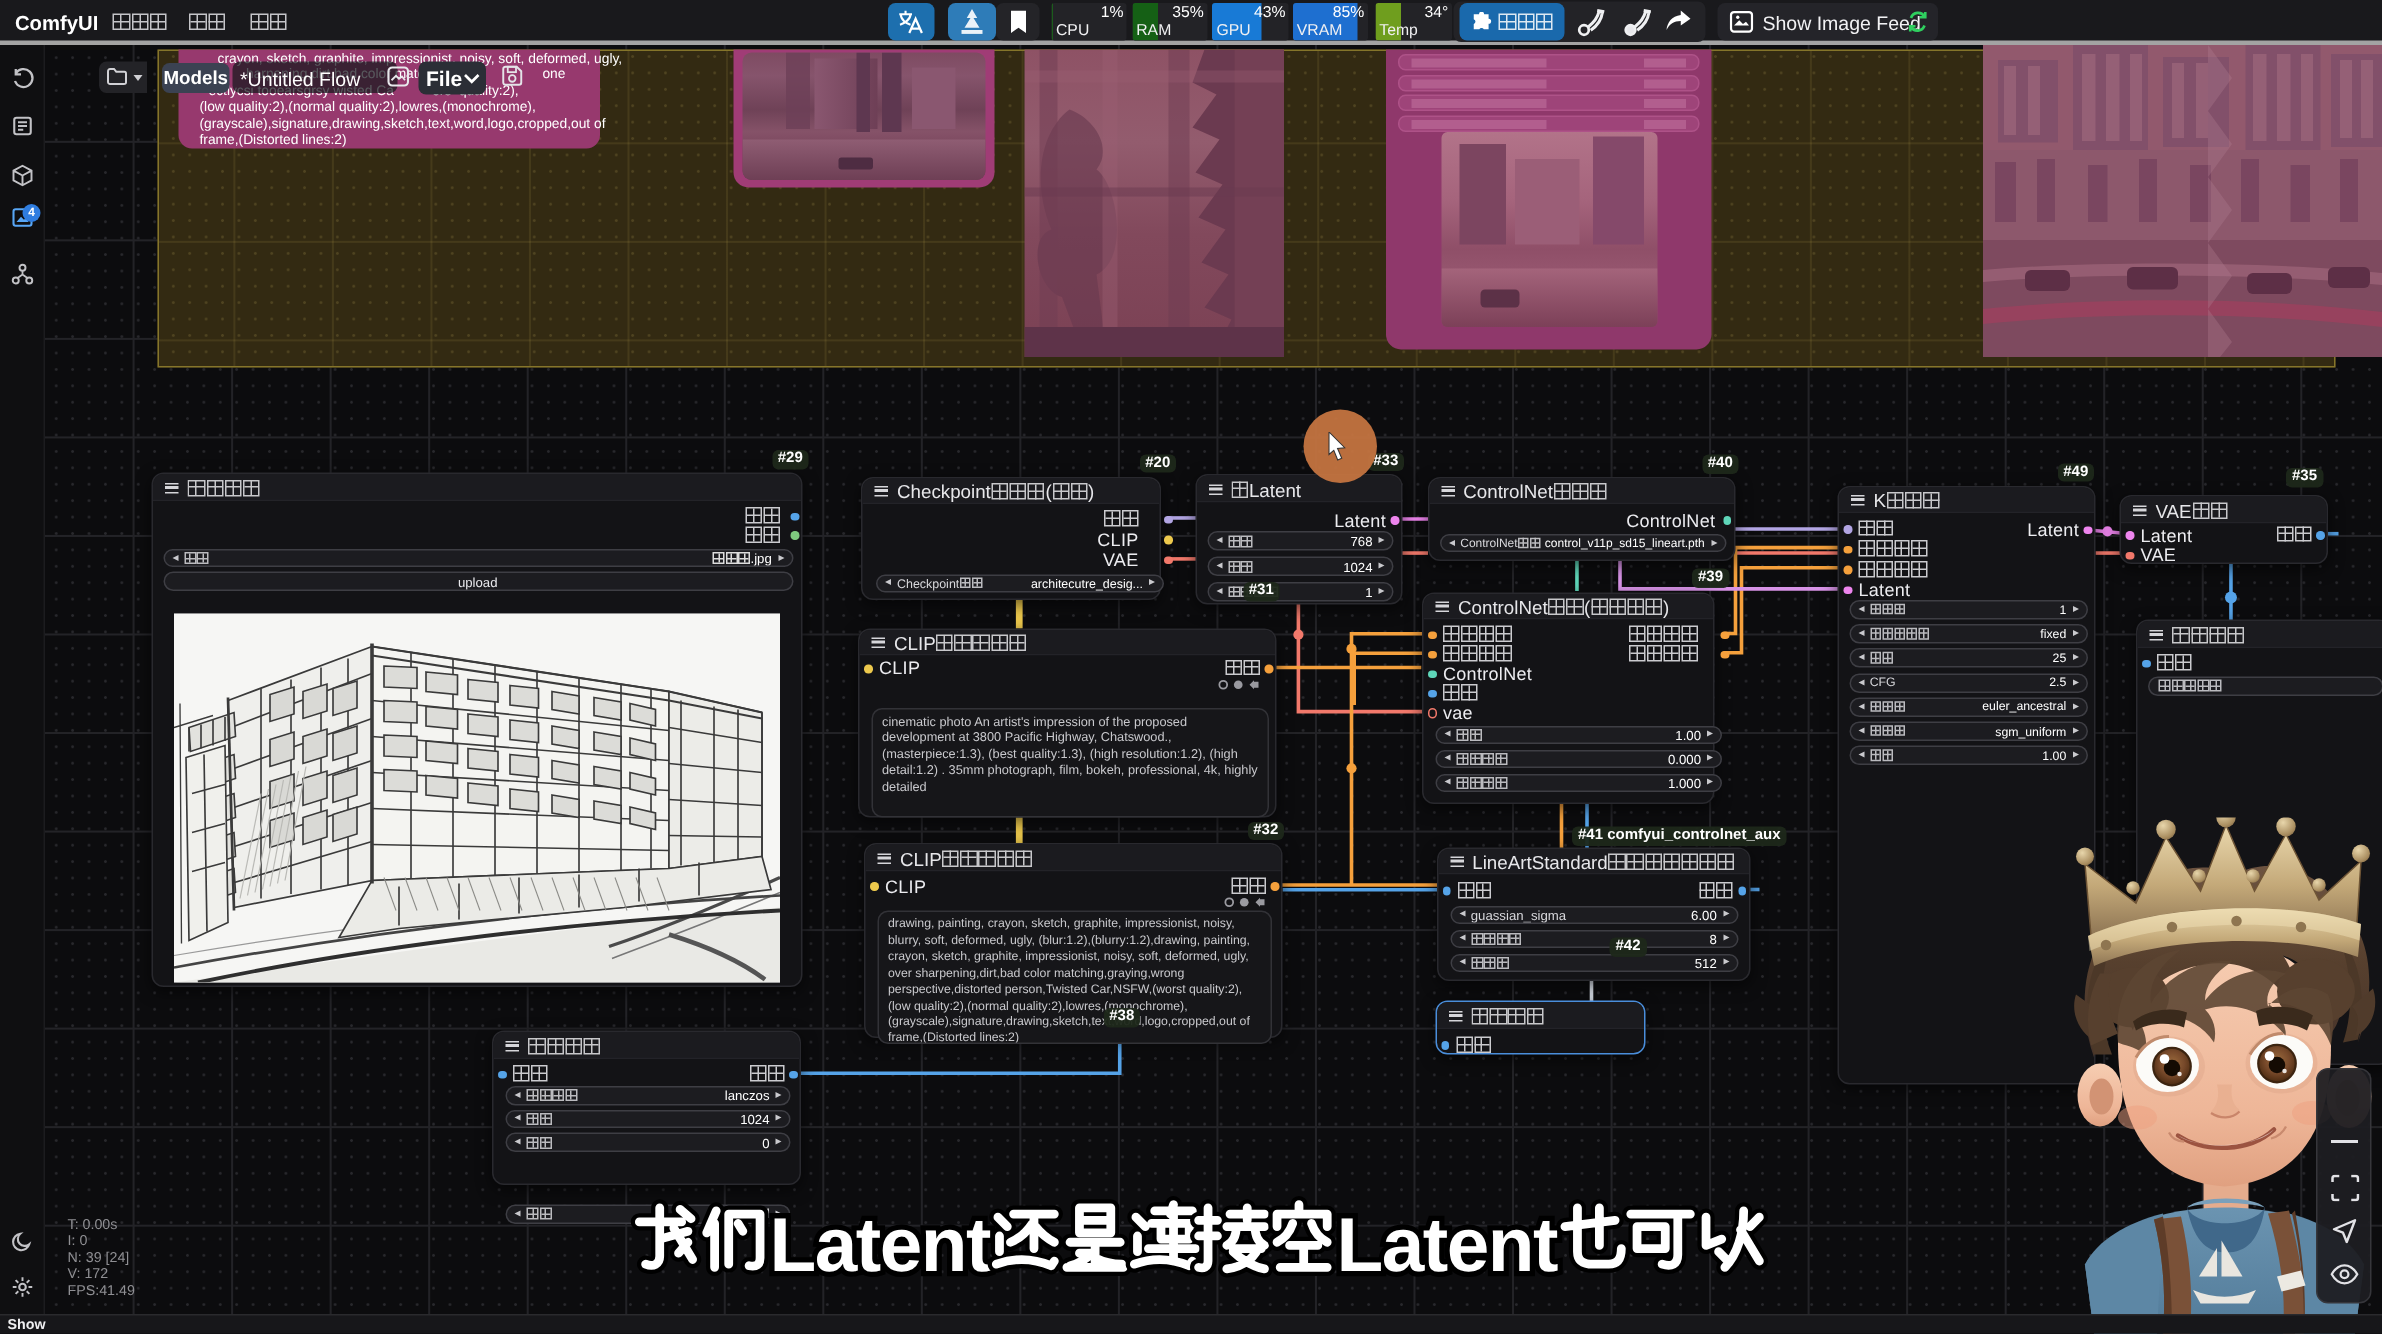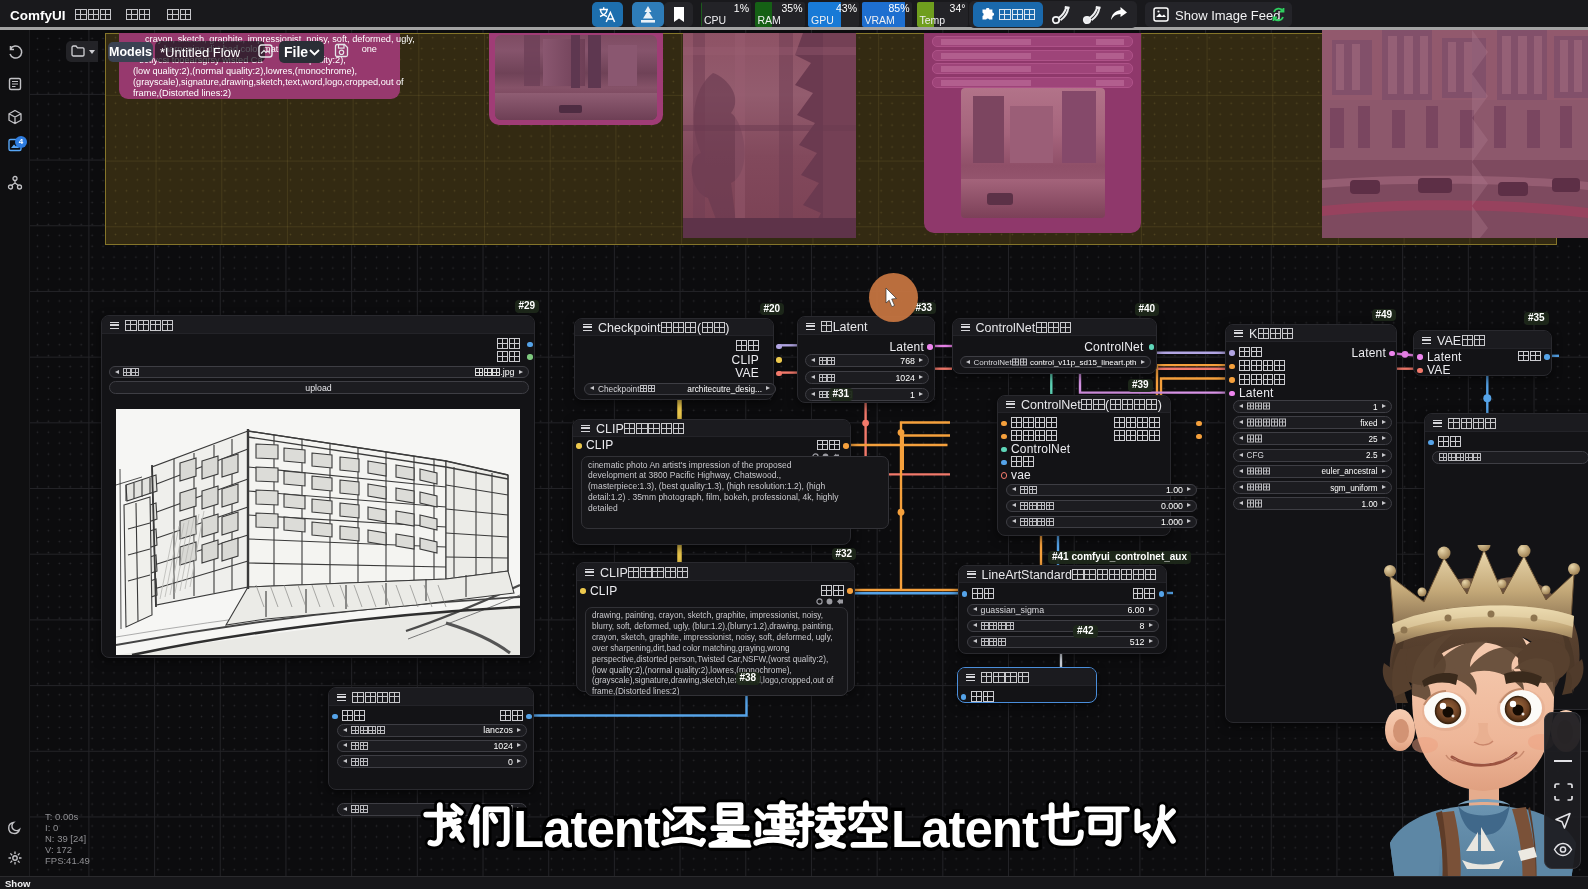--- a/index.html
+++ b/index.html
@@ -362,21 +362,21 @@
     <div class="port" style="left:3.25px;top:23.55000000000001px;background:#edc94d"></div>
     <div class="plabel" style="left:13px;top:19.8px">CLIP</div>
     <div class="port" style="left:270.25px;top:23.55000000000001px;background:#f5a03c"></div>
     <div class="plabel" style="right:10px;top:19.8px;text-align:right"><i class="z"></i><i class="z"></i></div>
     <svg class="abs" style="right:10px;top:33px" width="28" height="7" viewBox="0 0 28 7">
       <circle cx="3.5" cy="3.5" r="2.6" stroke="#9a9aa0" fill="none" stroke-width="1.2"></circle>
       <circle cx="13.5" cy="3.5" r="2.9" fill="#9a9aa0"></circle>
       <path d="M21 3.5 l3-3 v6 z" fill="#9a9aa0"></path>
       <rect x="24" y="1.5" width="3" height="4" fill="#9a9aa0"></rect>
     </svg>
-    <div class="txtw" style="left:8px;top:36px;width:308px;height:73px">cinematic photo An artist's impression of the proposed<br>development at 3800 Pacific Highway, Chatswood.,<br>(masterpiece:1.3), (best quality:1.3), (high resolution:1.2), (high<br>detail:1.2) . 35mm photograph, film, bokeh, professional, 4k, highly<br>detailed</div>
+    <div class="txtw" style="left:8px;top:52px;width:265px;height:73px">cinematic photo An artist's impression of the proposed<br>development at 3800 Pacific Highway, Chatswood.,<br>(masterpiece:1.3), (best quality:1.3), (high resolution:1.2), (high<br>detail:1.2) . 35mm photograph, film, bokeh, professional, 4k, highly<br>detailed</div>
   </div>
 <div class="node" style="left:576px;top:562px;width:279px;height:130px;">
     <div class="tbar"></div>
     <div class="burger"></div>
     <div class="ntitle tx">CLIP<i class="z"></i><i class="z"></i><i class="z"></i><i class="z"></i><i class="z"></i></div>
     <div class="port" style="left:3.25px;top:25.25px;background:#edc94d"></div>
     <div class="plabel" style="left:13px;top:21.5px">CLIP</div>
     <div class="port" style="left:270.25px;top:25.25px;background:#f5a03c"></div>
     <div class="plabel" style="right:10px;top:21.5px;text-align:right"><i class="z"></i><i class="z"></i></div>
     <svg class="abs" style="right:10px;top:34.5px" width="28" height="7" viewBox="0 0 28 7">
@@ -426,21 +426,21 @@
     <div class="ntitle tx">ControlNet<i class="z"></i><i class="z"></i><i class="z"></i></div>
     <div class="port" style="left:196.25px;top:25.94999999999999px;background:#5fd6b9"></div>
     <div class="plabel" style="right:12px;top:22.2px;text-align:right">ControlNet</div>
     <div class="wid" style="left:7px;top:37.5px;width:191px;height:12px;font-size:8px;">
       <div class="la"></div>
       <div class="wl">ControlNet<i class="z"></i><i class="z"></i></div>
       <div class="wv">control_v11p_sd15_lineart.pth</div>
       <div class="ra"></div>
     </div>
   </div>
-<div class="node" style="left:997px;top:394.5px;width:174px;height:141px;">
+<div class="node" style="left:948px;top:394.5px;width:195px;height:141px;">
     <div class="tbar"></div>
     <div class="burger"></div>
     <div class="ntitle tx">ControlNet<i class="z"></i><i class="z"></i>(<i class="z"></i><i class="z"></i><i class="z"></i><i class="z"></i>)</div>
     <div class="port" style="left:3.25px;top:25.05000000000001px;background:#f5a03c"></div>
     <div class="plabel" style="left:13px;top:21.30000000000001px"><i class="z"></i><i class="z"></i><i class="z"></i><i class="z"></i></div>
     <div class="port" style="left:3.25px;top:38.150000000000034px;background:#f5a03c"></div>
     <div class="plabel" style="left:13px;top:34.400000000000034px"><i class="z"></i><i class="z"></i><i class="z"></i><i class="z"></i></div>
     <div class="port" style="left:3.25px;top:51.25px;background:#5fd6b9"></div>
     <div class="plabel" style="left:13px;top:47.5px">ControlNet</div>
     <div class="port" style="left:3.25px;top:64.35000000000002px;background:#55a3e8"></div>

